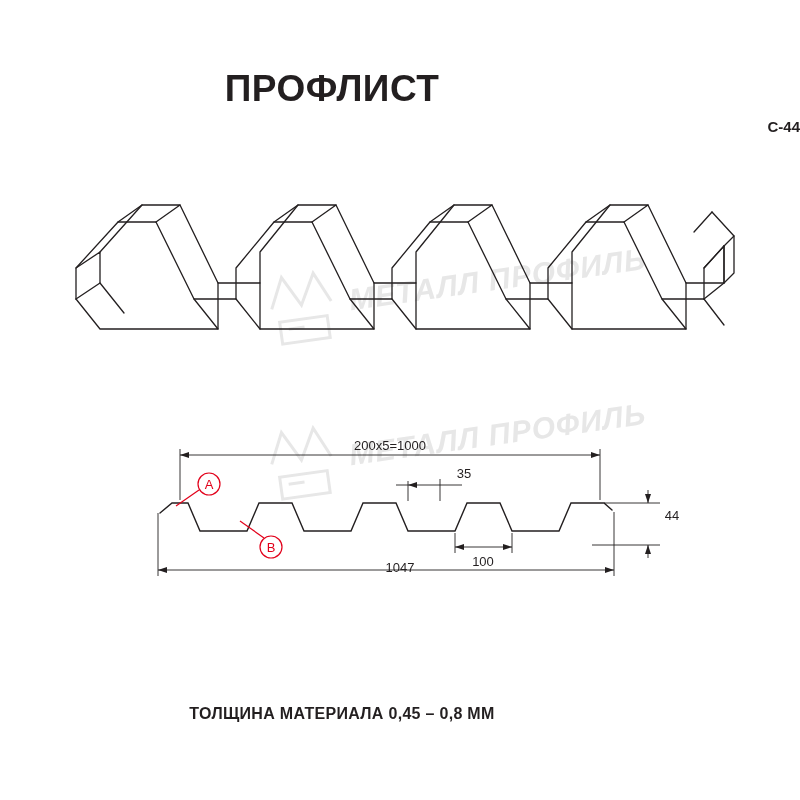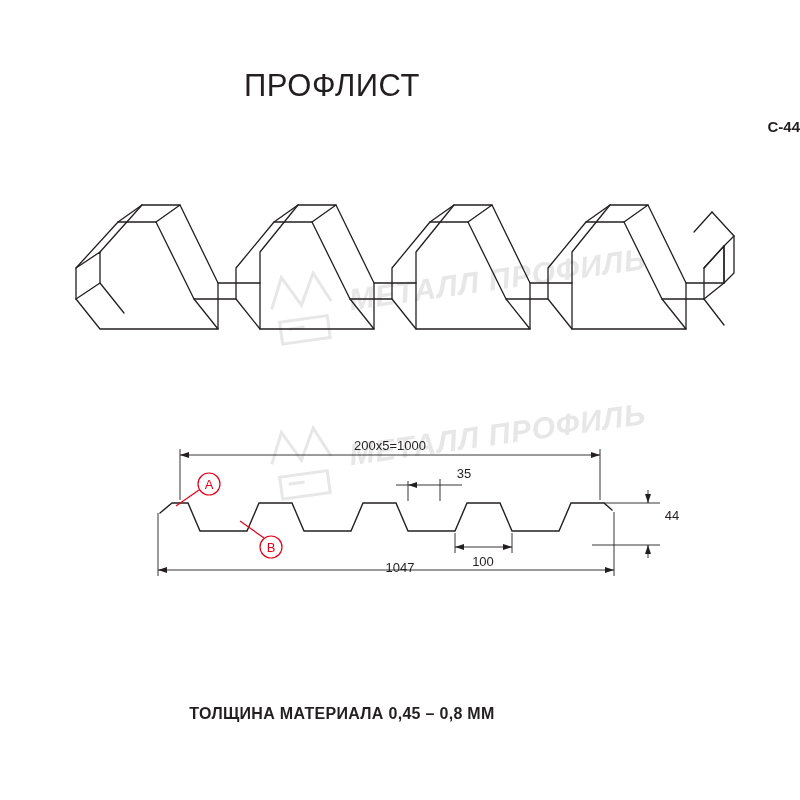--- a/index.html
+++ b/index.html
@@ -20,22 +20,22 @@
     left: 0; top: 0;
     width: 800px;
     height: 800px;
   }
   .title {
     position: absolute;
     left: 0;
     top: 68px;
     width: 664px;
     text-align: center;
-    font-size: 31px;
-    font-weight: normal;
+    font-size: 37px;
+    font-weight: bold;
     letter-spacing: 0.5px;
     color: #231f20;
   }
   .subtitle {
     position: absolute;
     left: 0;
     top: 118px;
     width: 800px;
     text-align: right;
     font-size: 15px;

